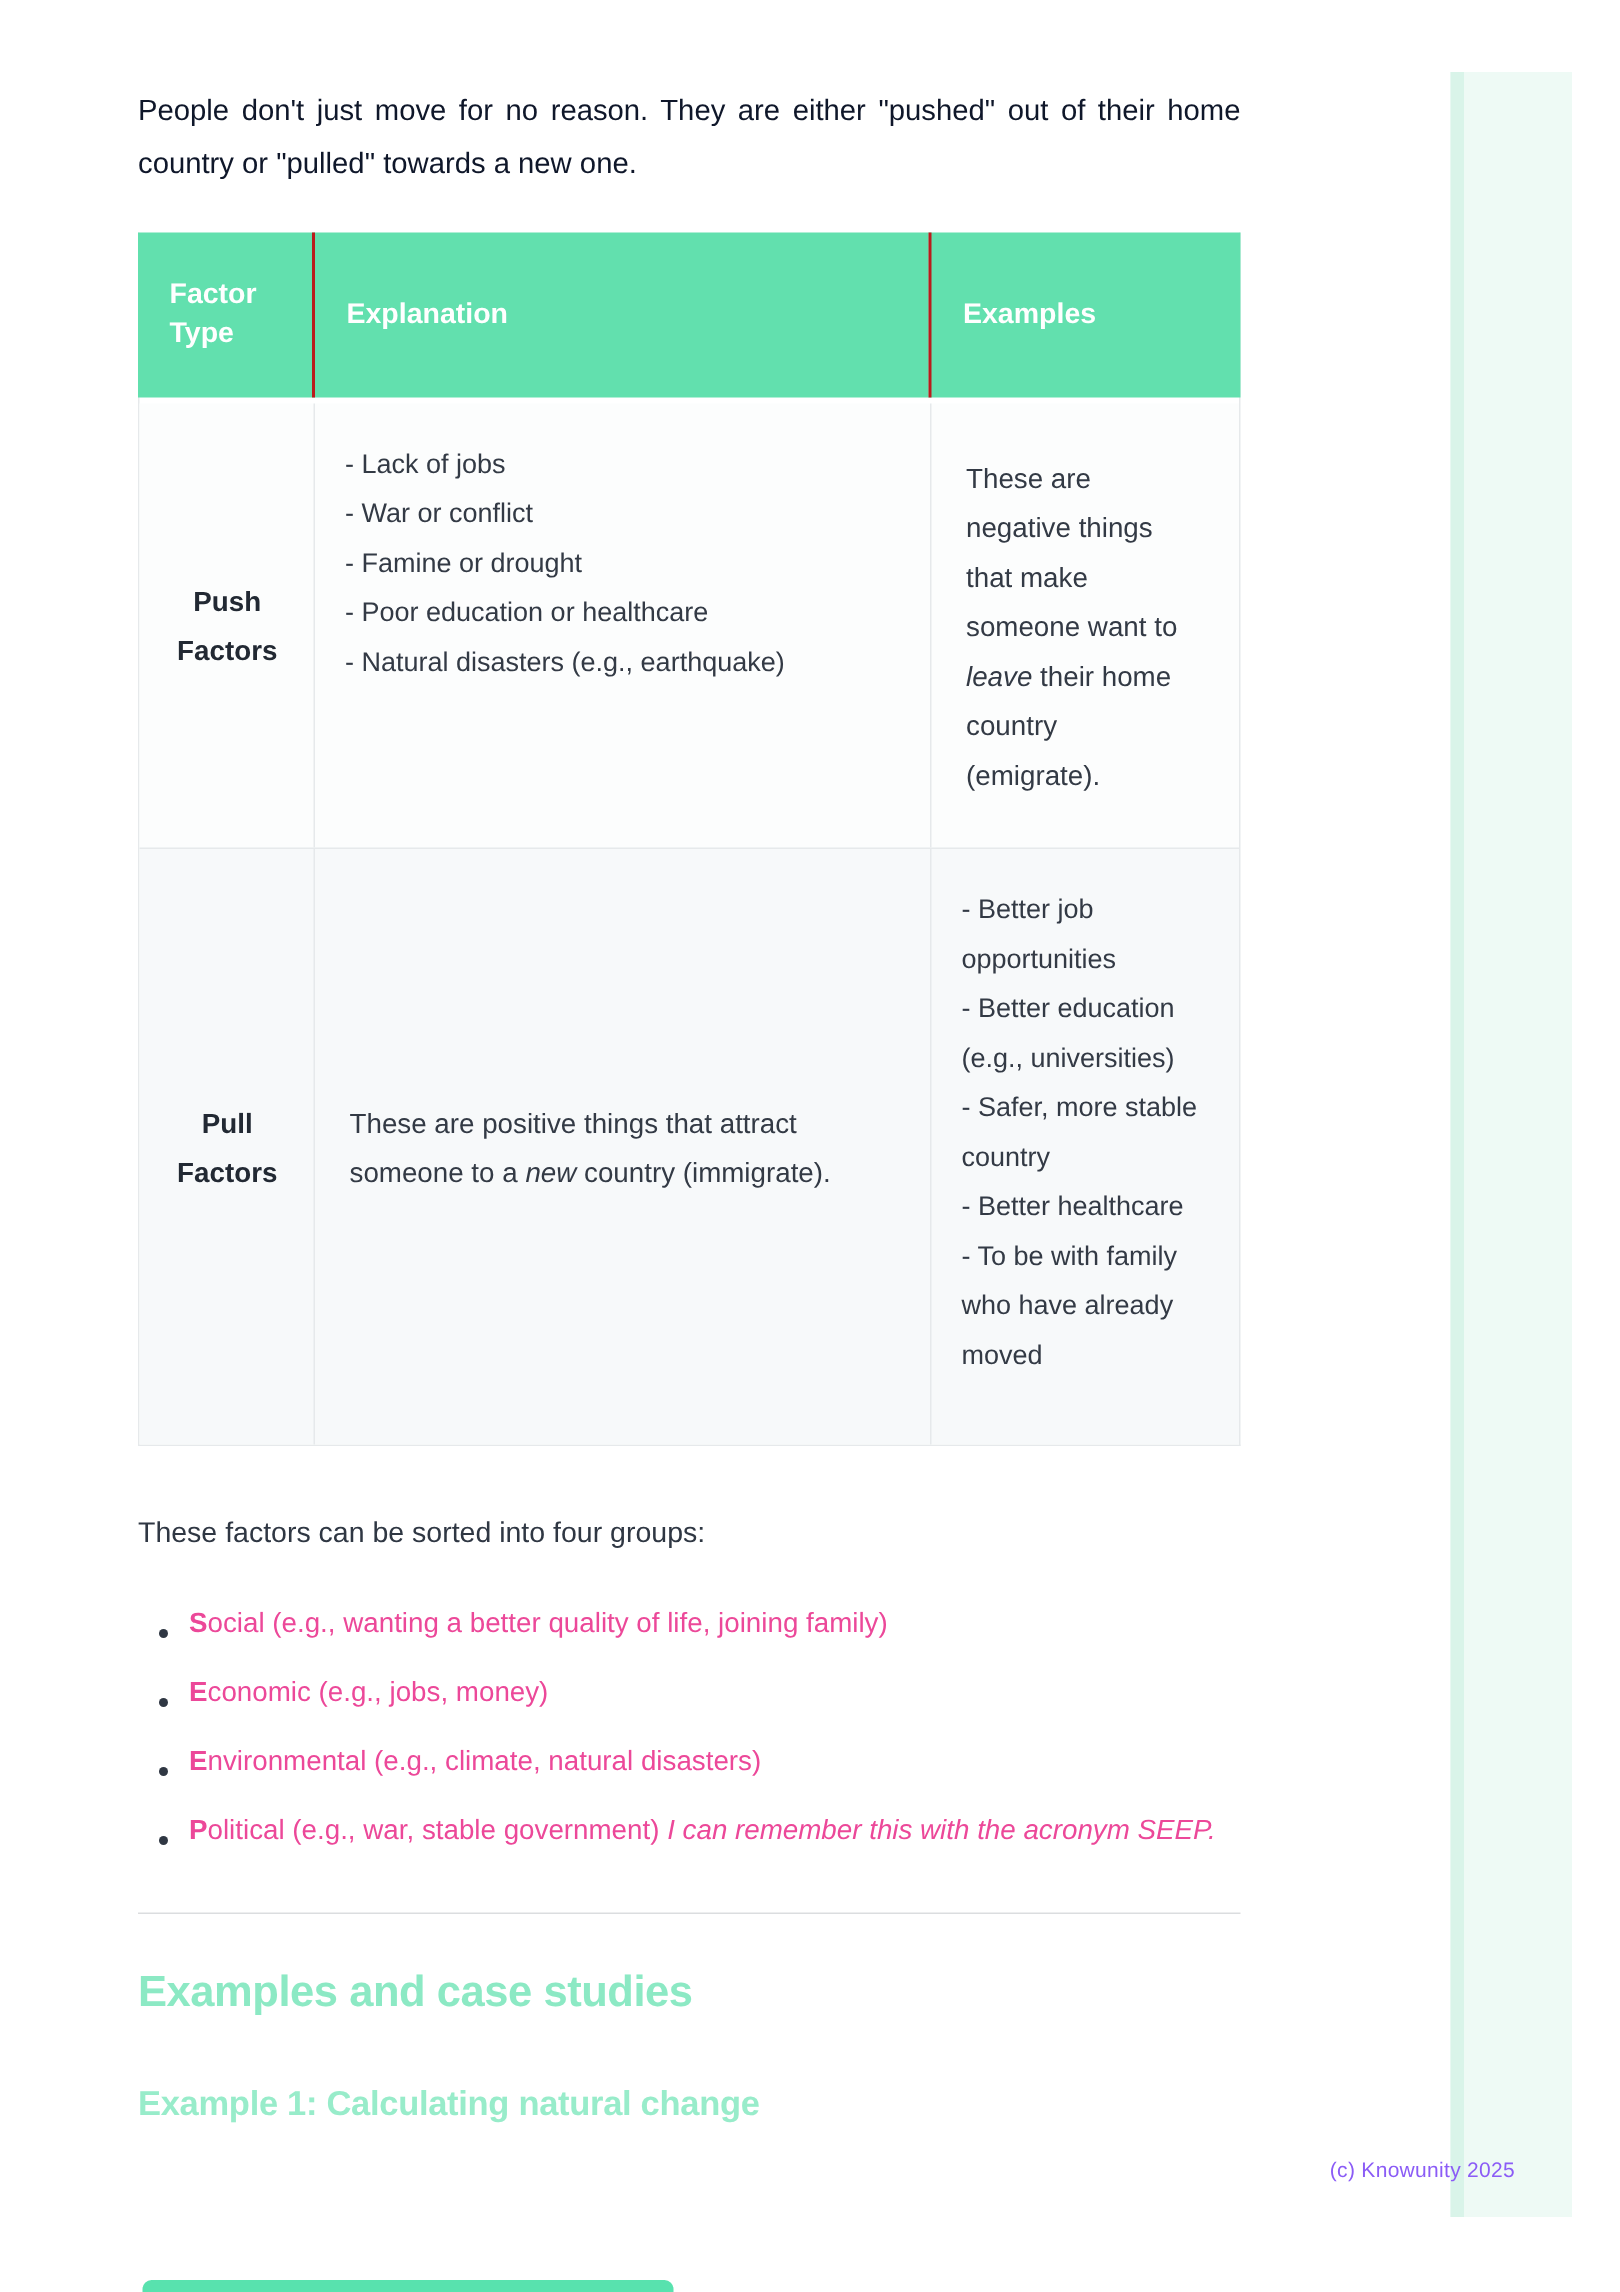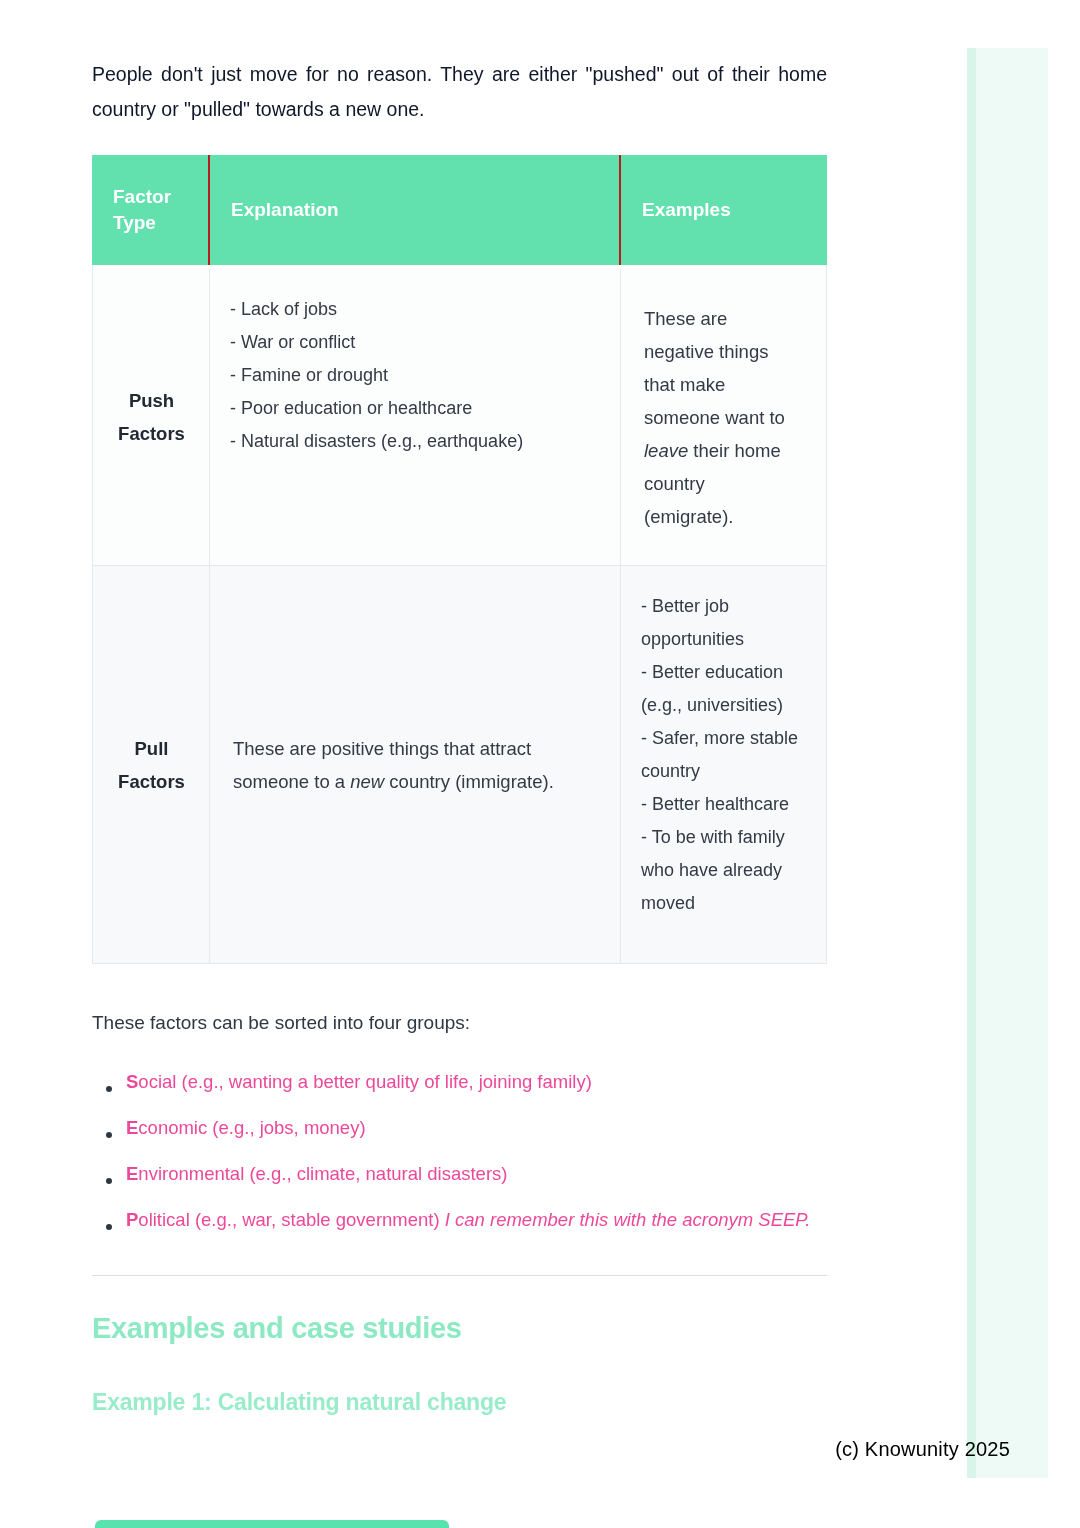--- a/index.html
+++ b/index.html
@@ -55,21 +55,21 @@
   }
   
   .divider{border:none;border-top:1px solid #dbdddf;margin:39px 0 0 0;}
   .h2{margin:36px 0 0 0;font-size:29px;line-height:32px;font-weight:700;
     color:#8ce9c4;letter-spacing:-0.3px;}
   .h3{margin:44px 0 0 0;font-size:23px;line-height:28px;font-weight:700;
     color:#98ecca;letter-spacing:-0.2px;}
   
   .footer-note{
     position:absolute;top:1438px;right:70px;z-index:2;
-    font-size:20px;color:#000000;letter-spacing:0.2px;
+    font-size:14px;color:#8b5cf6;letter-spacing:0.2px;
   }
   .bottom-strip{
     position:absolute;left:95px;bottom:0;width:354px;height:8px;
     background:#58e2ae;border-radius:6px 6px 0 0;z-index:1;
   }
 </style>
 </head>
 <body>
 
 <div class="accent-bar"></div>

